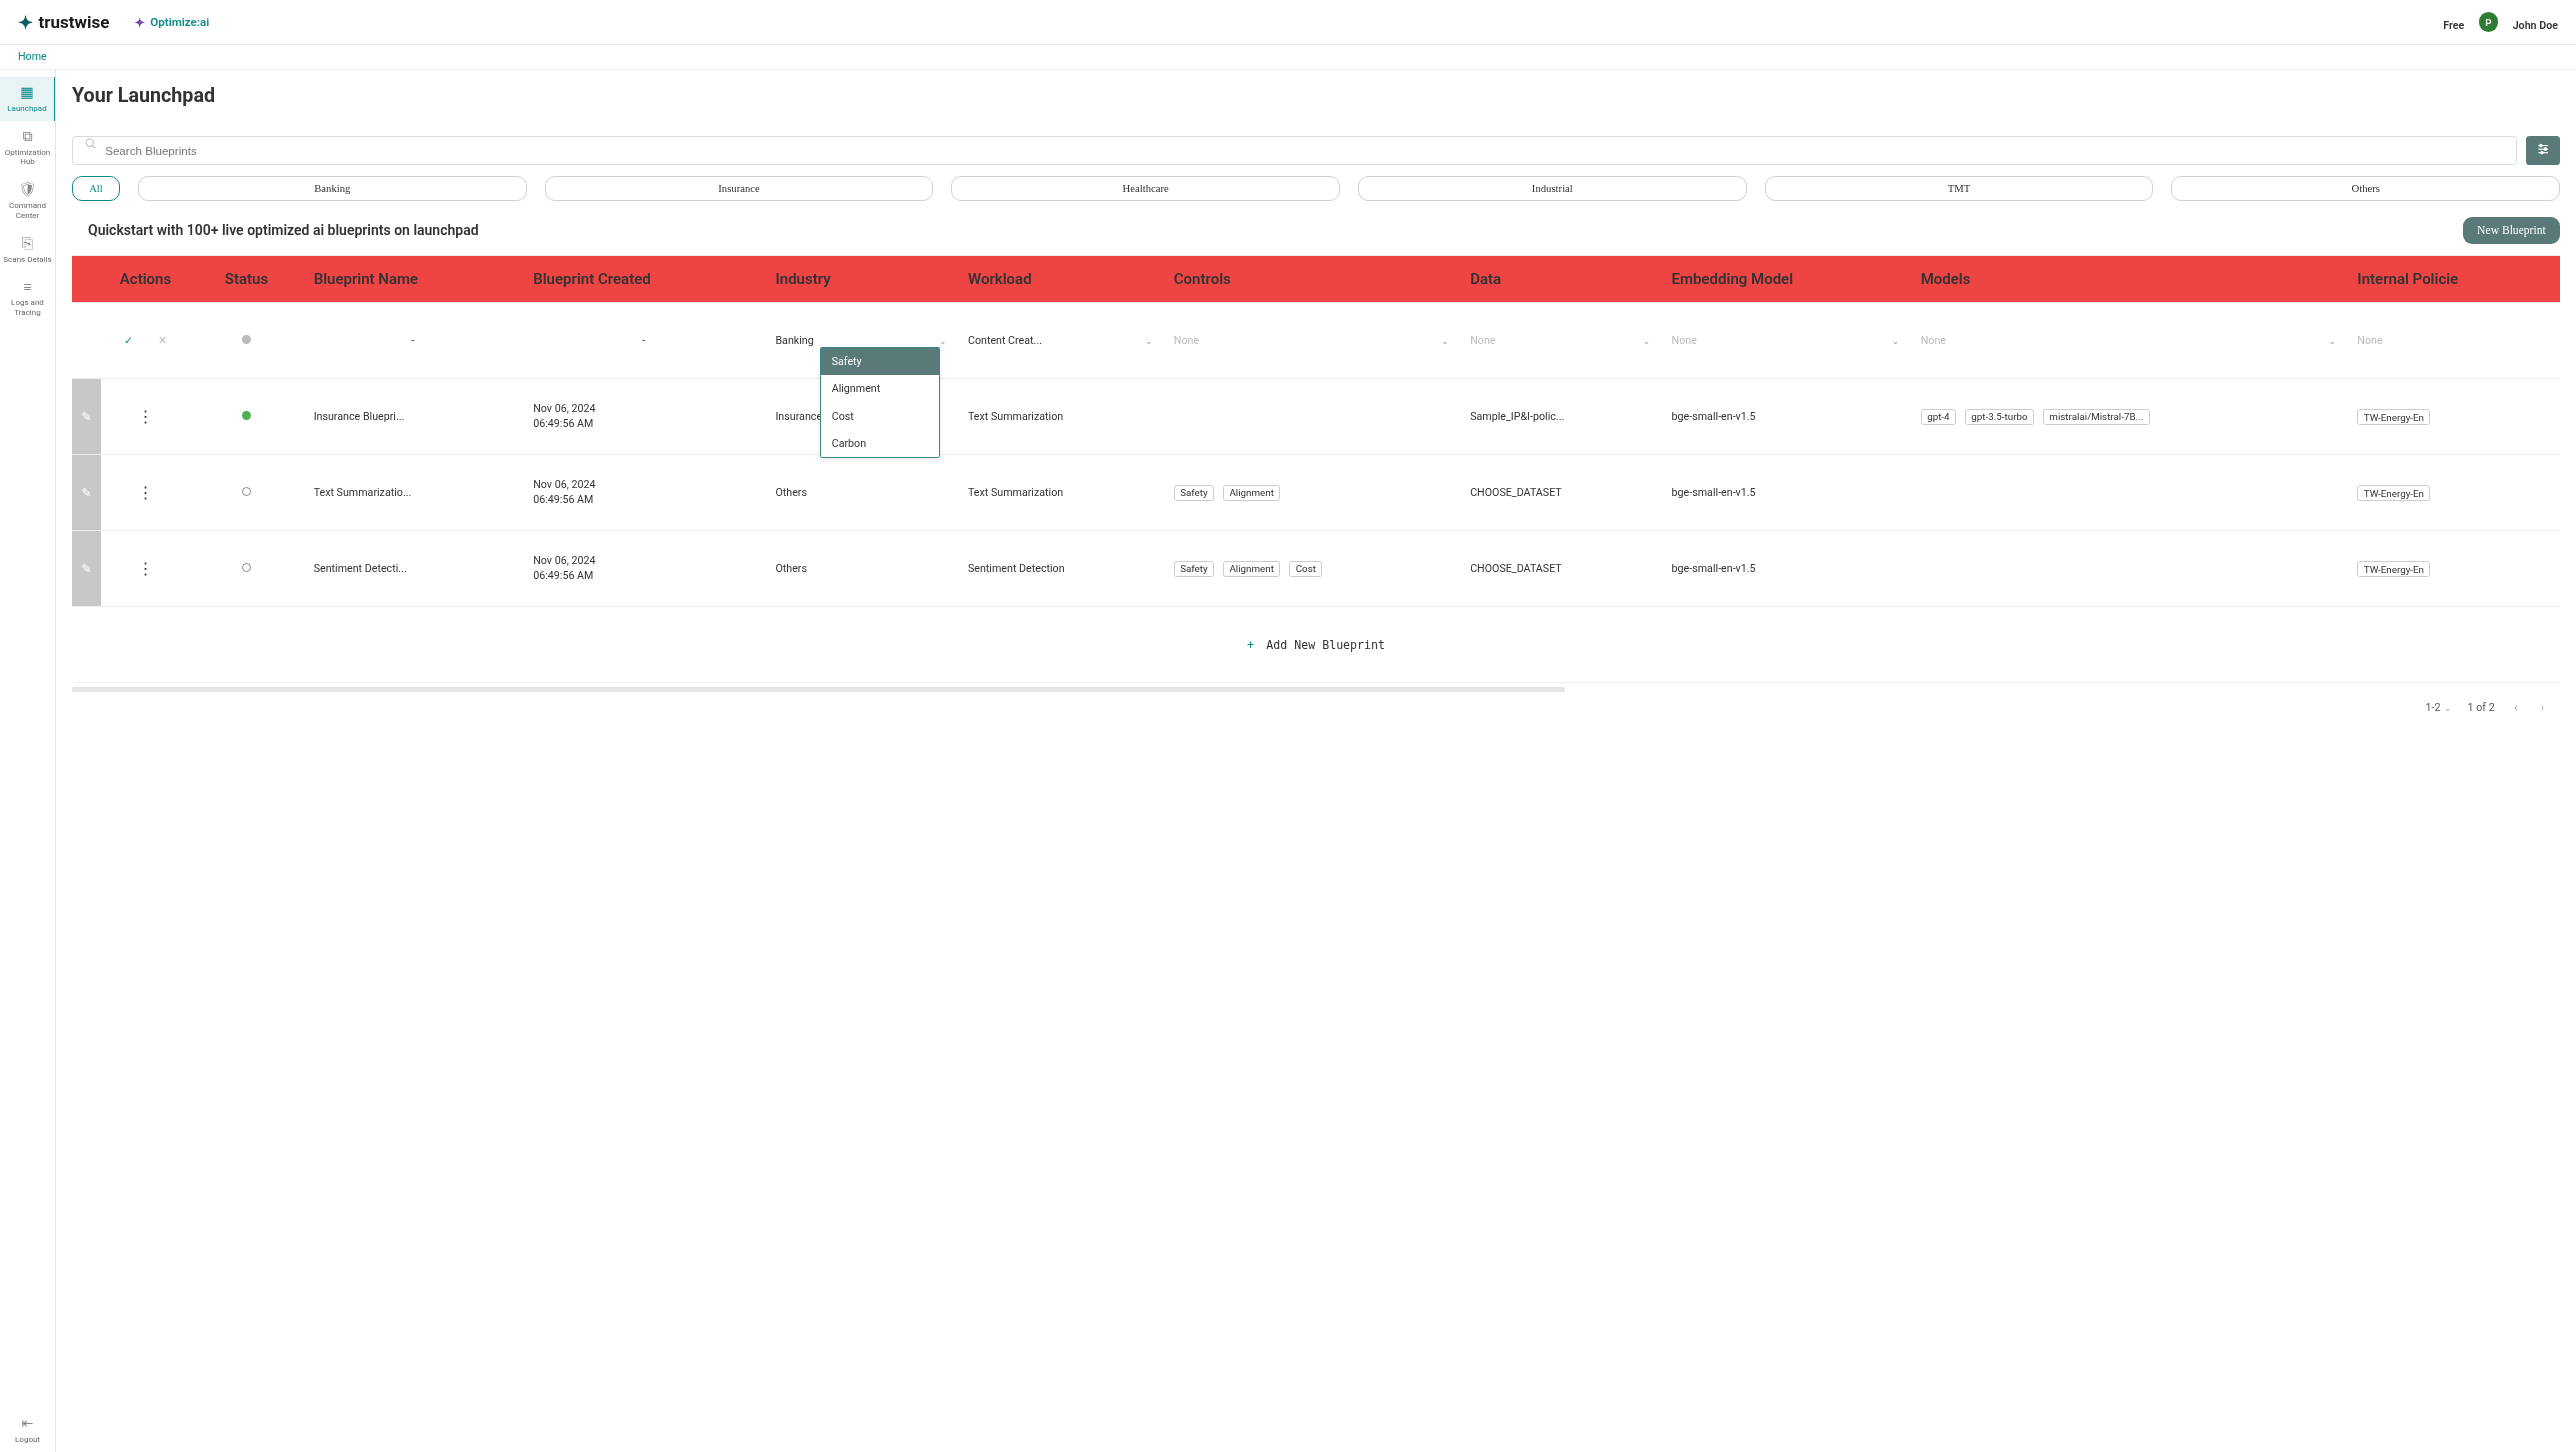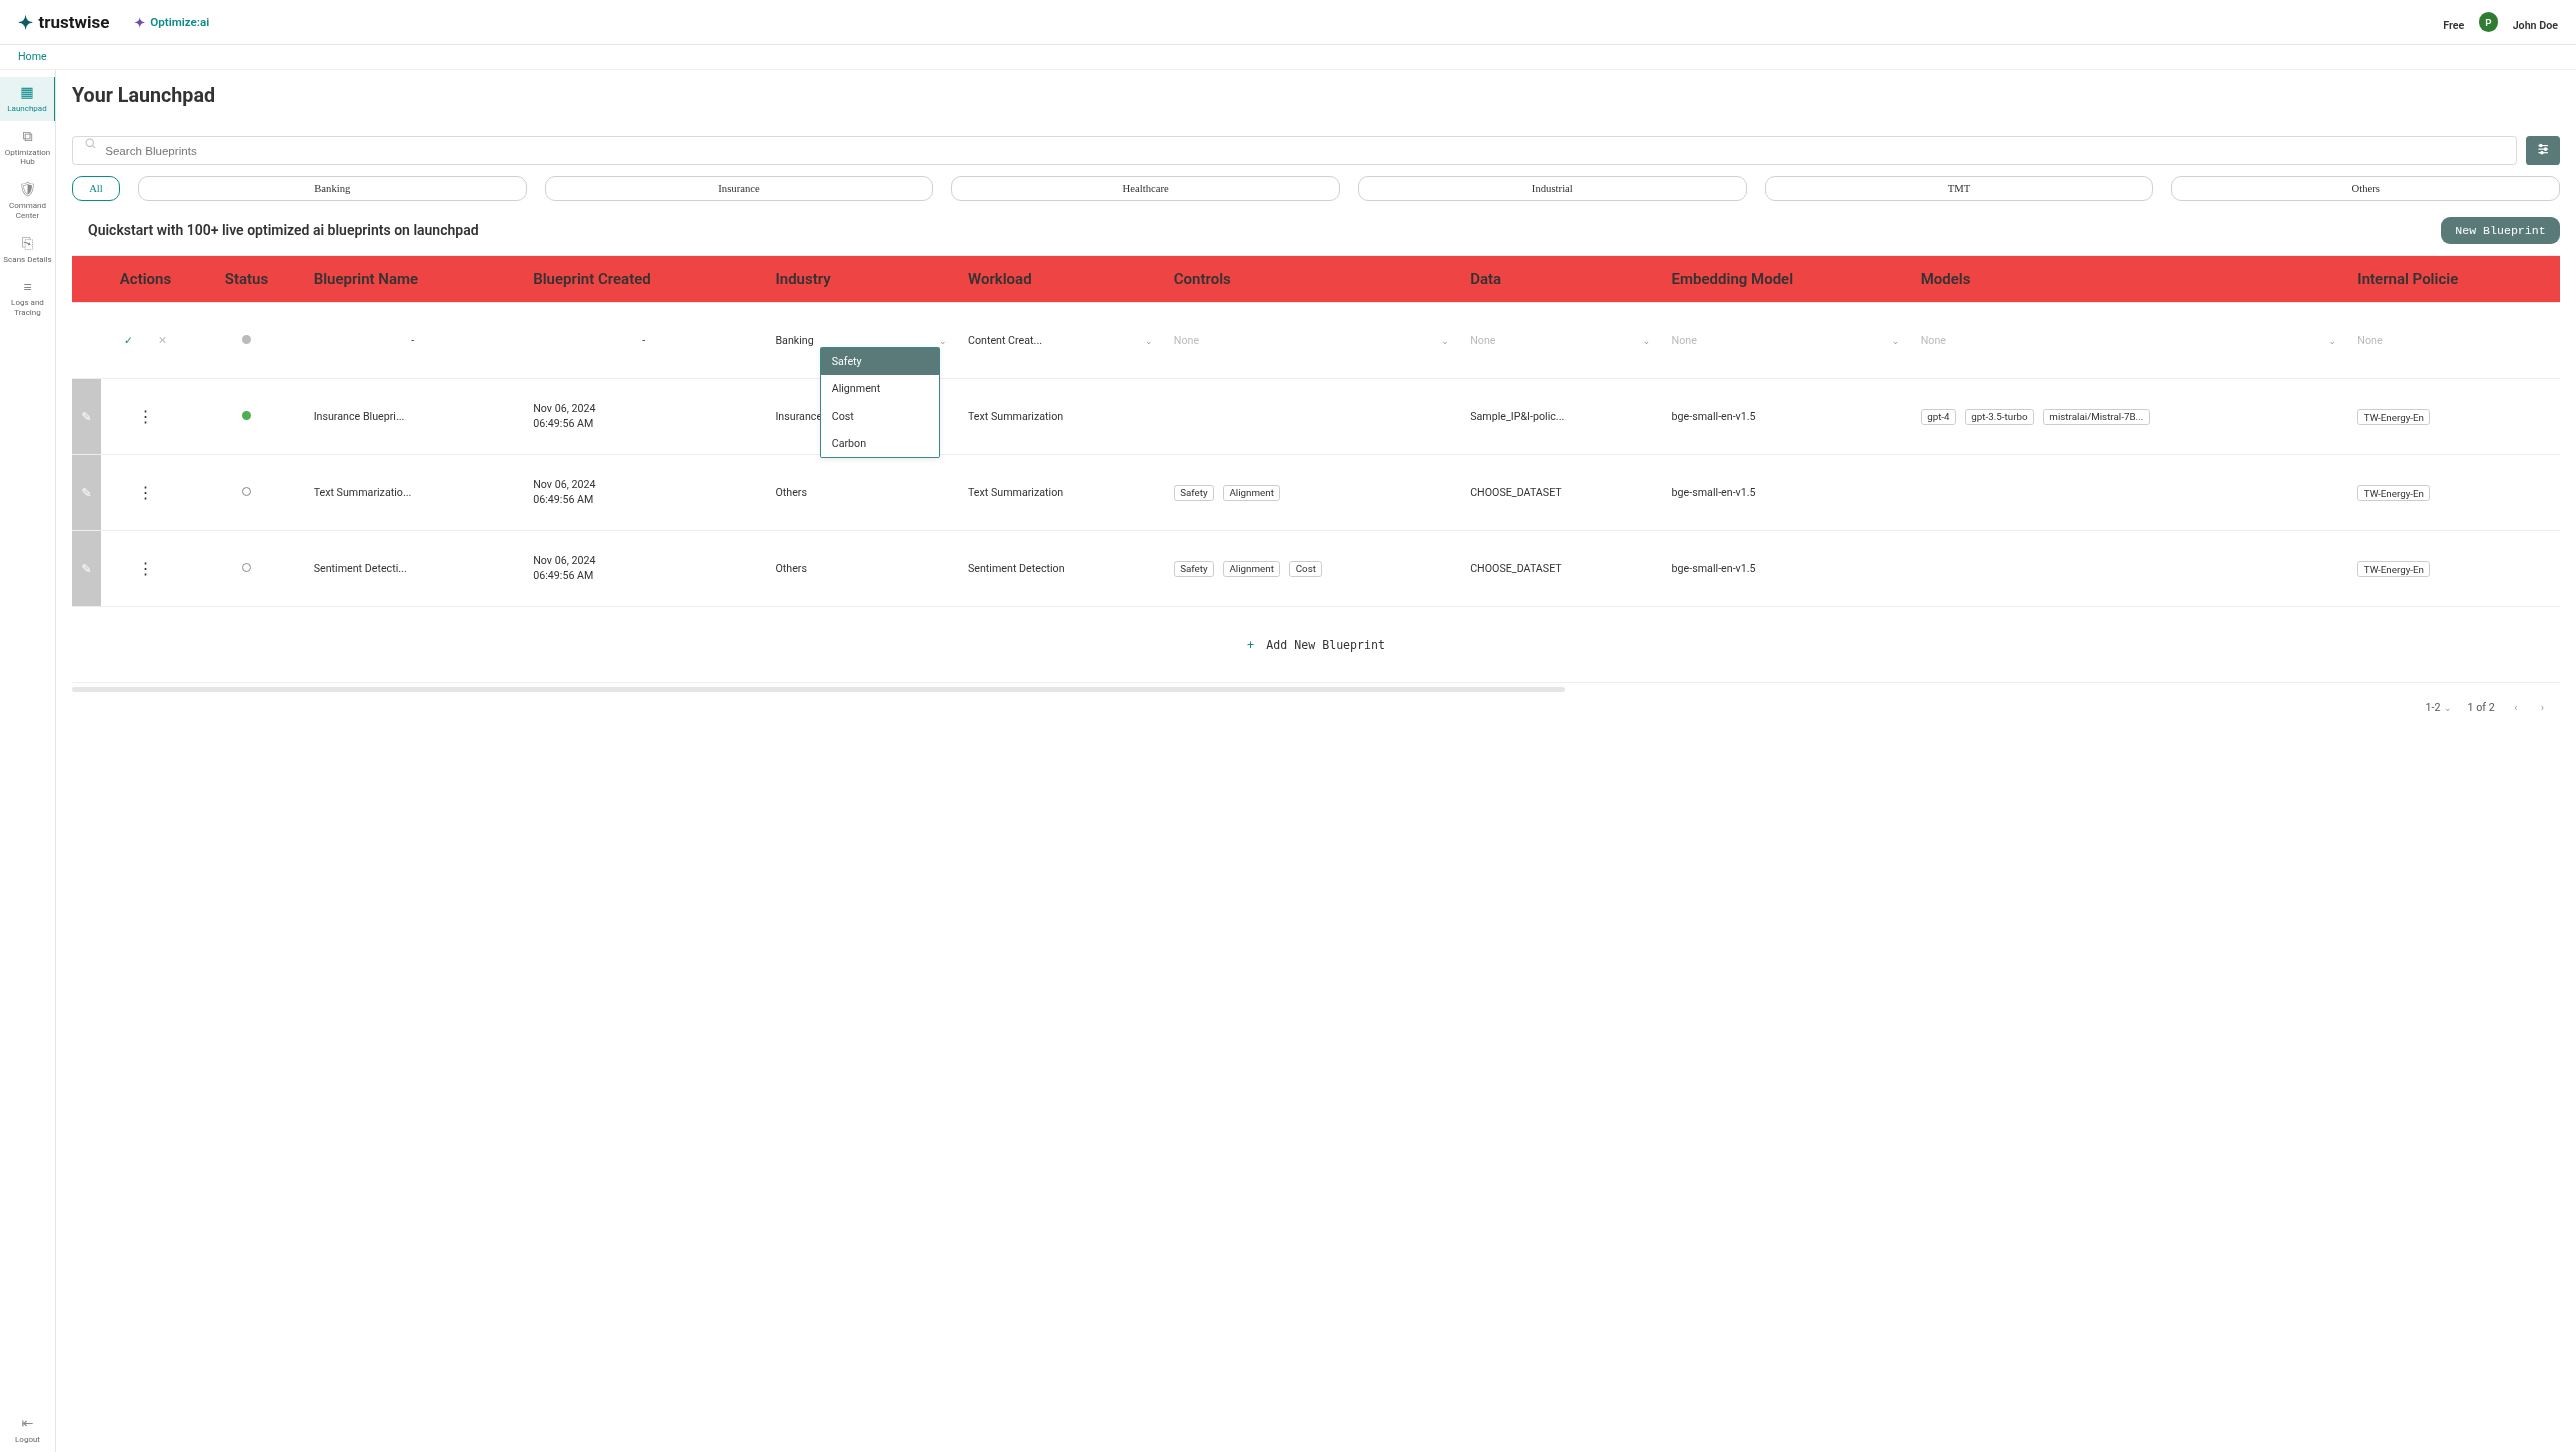--- a/index.html
+++ b/index.html
@@ -45,21 +45,21 @@
 
 
 .categories { display: flex; gap: 18px; margin-bottom: 16px; }
 .cat-tab { flex: 1; height: 25px; border: 0.9px solid #d0d0d0; border-radius: 10px; background: #fff; font-family: Liberation Serif, serif; font-size: 10.7px; display: flex; align-items: center; justify-content: center; cursor: pointer; }
 .cat-tab.all { flex: 0 0 48px; }
 .cat-tab.active { border-color: #0d8a8a; color: #0d8a8a; }
 
 
 .quickstart-row { display: flex; justify-content: space-between; align-items: center; margin-bottom: 10.7px; }
 .quickstart-text { font-size: 14px; font-weight: 600; padding-left: 16px; }
-.new-blueprint-btn { background: #5a7a7a; color: #fff; border: none; padding: 7.2px 14.3px; border-radius: 9px; font-family: Liberation Mono, monospace; font-size: 11.6px; cursor: pointer; }
+.new-blueprint-btn { background: #5a7a7a; color: #fff; border: none; padding: 7.2px 14.3px; border-radius: 9px; font-family: Liberation Serif, serif; font-size: 11.6px; cursor: pointer; }
 
 
 .table-wrap { border-top: 0.9px solid #eee; position: relative; }
 .table-scroll { overflow-x: auto; }
 table { border-collapse: collapse; width: 100%; min-width: 1252px; }
 thead th { background: #ef4444; font-weight: 600; font-size: 15px; text-align: left; padding: 14.3px 10.7px; border-bottom: 0.9px solid #e5e5e5; white-space: nowrap; }
 tbody td { padding: 16px 10.7px; border-bottom: 0.9px solid #eee; font-size: 10.7px; vertical-align: middle; }
 tbody tr { height: 76px; }
 .edit-bar { width: 29px; background: #c8c8c8; padding: 0; text-align: center; vertical-align: middle; }
 .edit-icon { color: #fff; font-size: 12.5px; }

